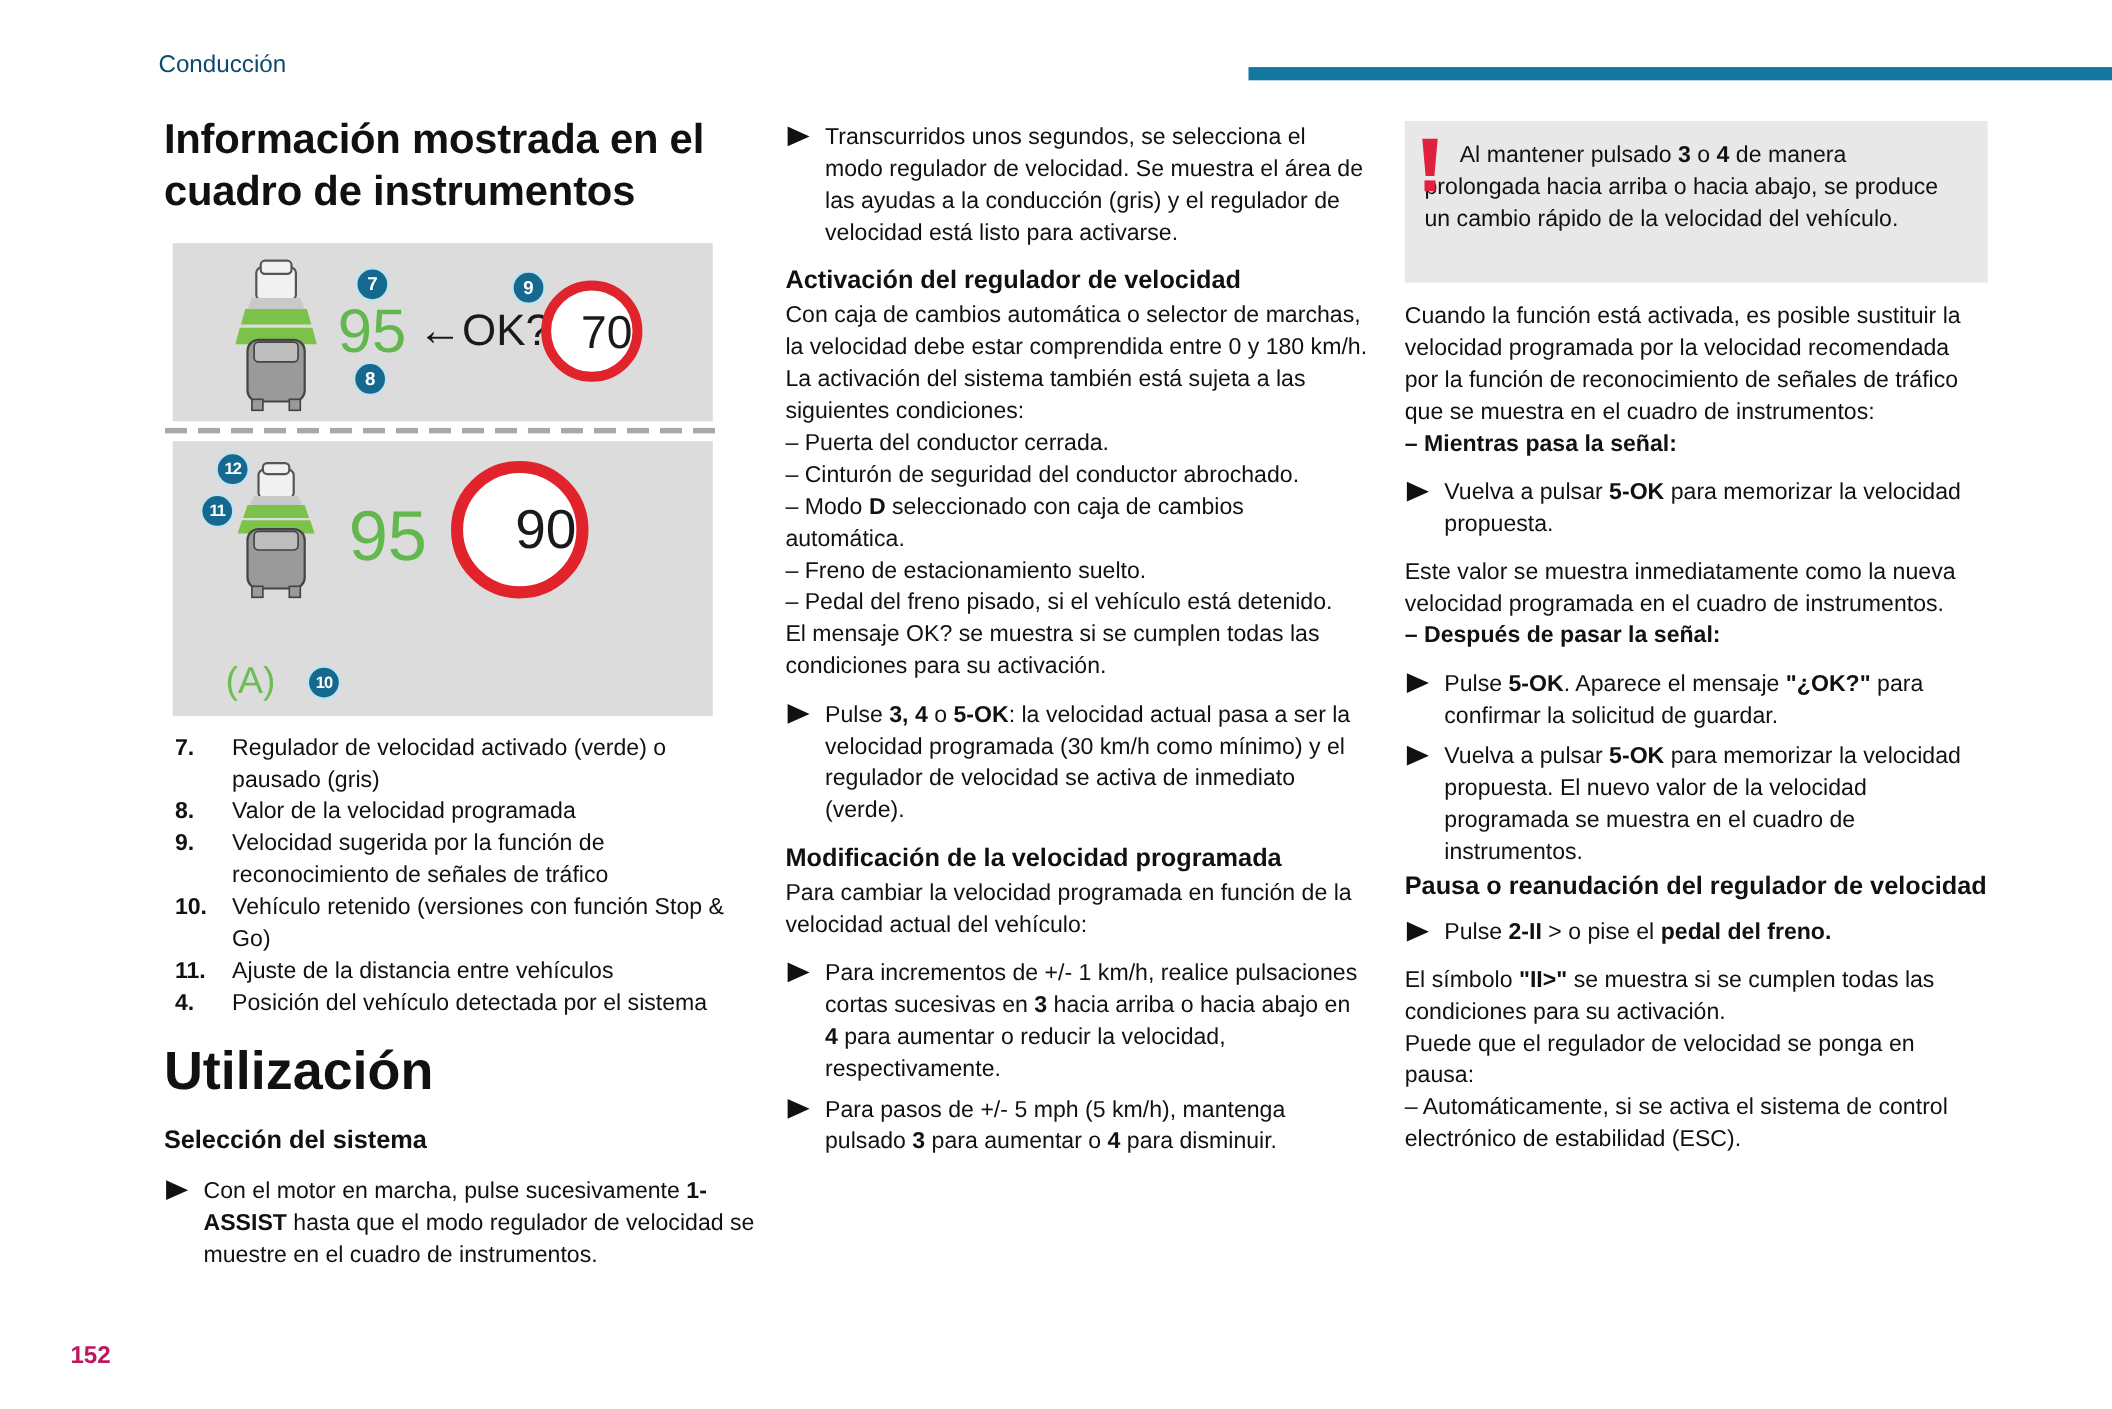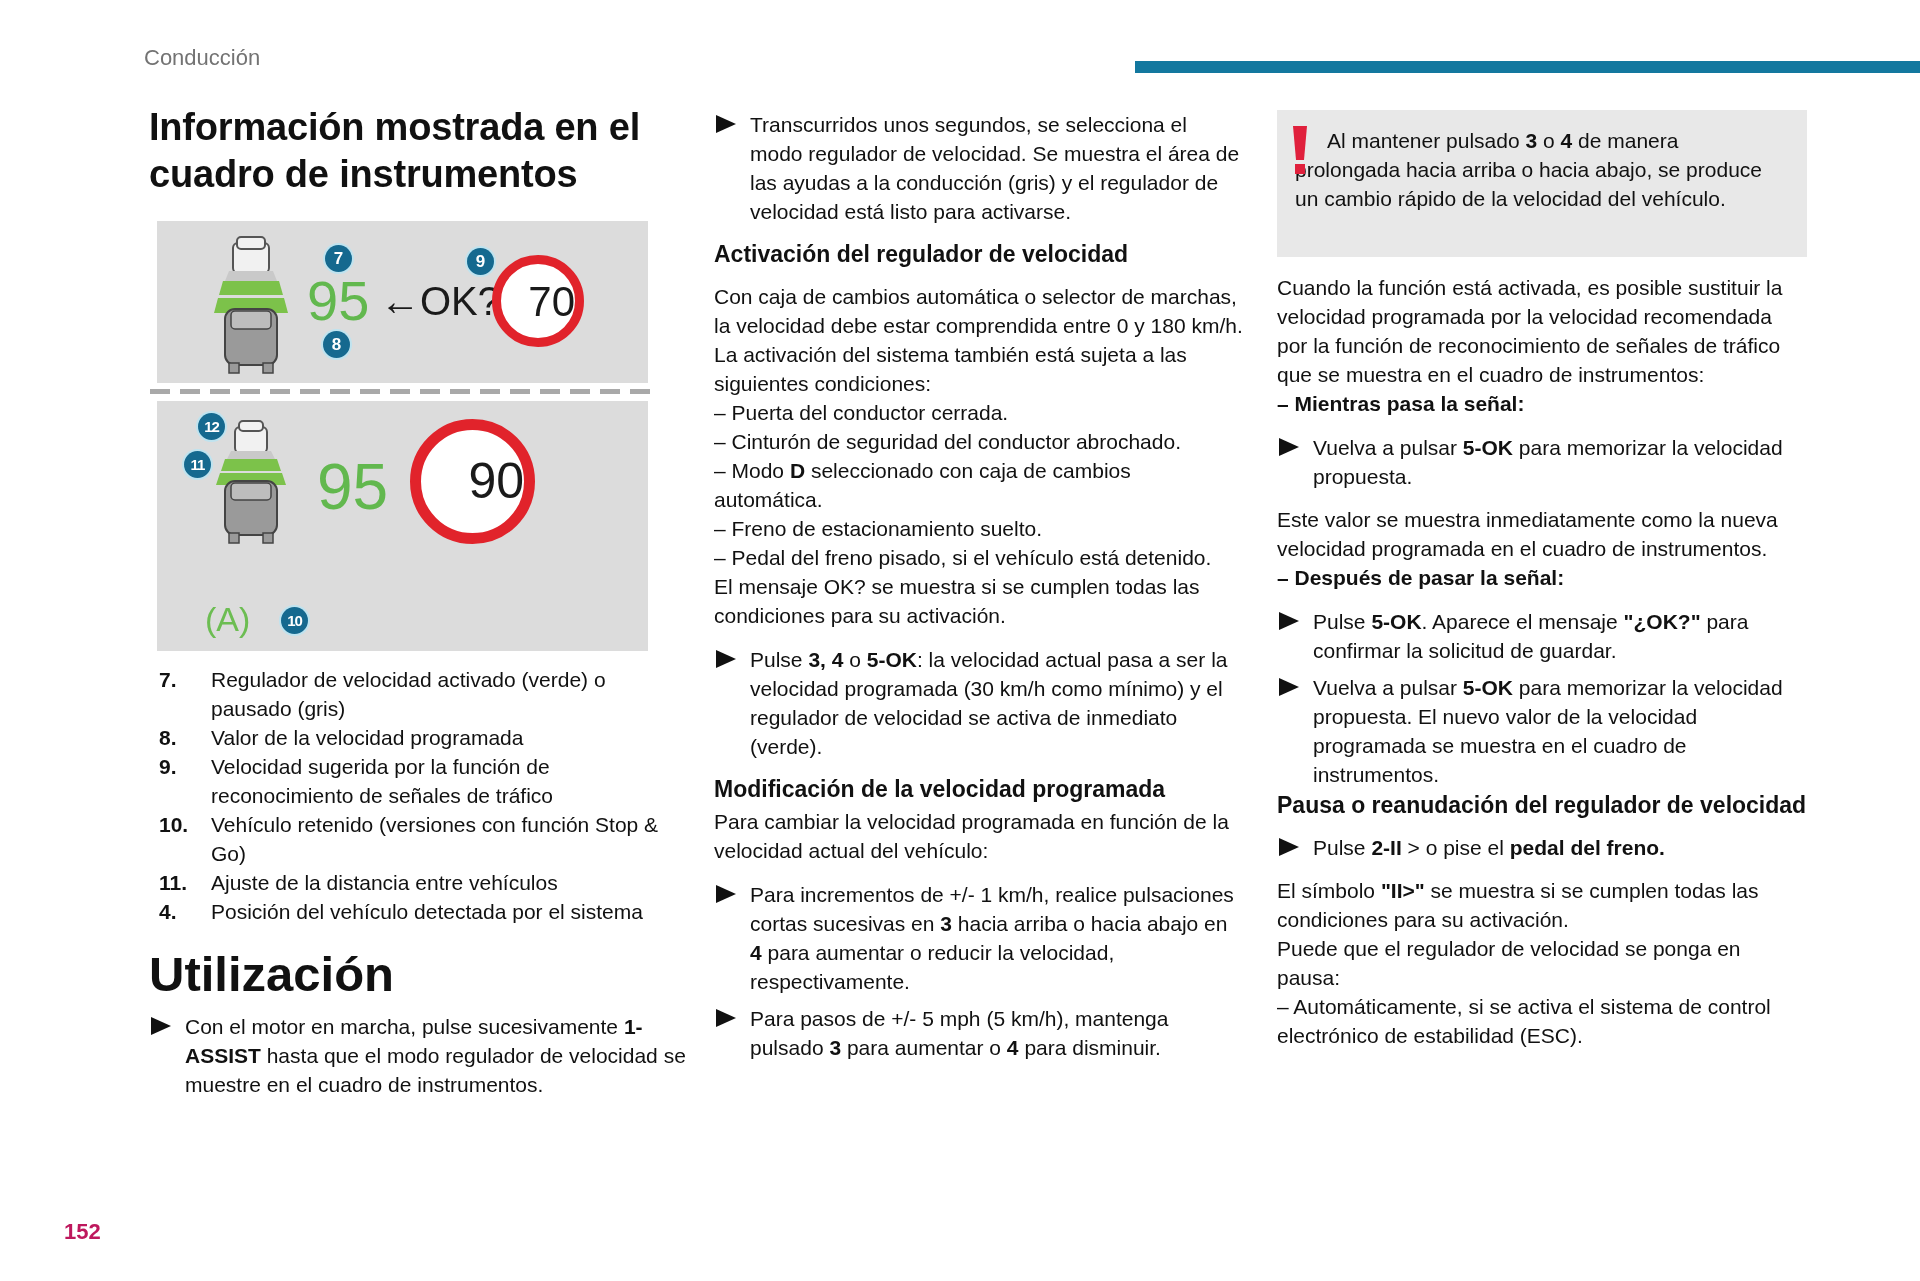--- a/index.html
+++ b/index.html
@@ -1,18 +1,18 @@
 <!DOCTYPE html>
 <html><head>
 <meta charset="utf-8">
 <style>
   html,body{margin:0;padding:0;background:#ffffff;}
   body{width:1920px;height:1281px;position:relative;overflow:hidden;
        font-family:"Liberation Sans",sans-serif;color:#111111;}
-  .running-head{position:absolute;left:144px;top:45px;font-size:22px;color:#737373;}
+  .running-head{position:absolute;left:144px;top:45px;font-size:22px;color:#0c4a6e;}
   .top-bar{position:absolute;left:1135px;top:61px;width:785px;height:12px;background:#13789f;}
   .page-num{position:absolute;left:64px;top:1219px;font-size:22px;font-weight:bold;color:#be185d;}
 
   .col{position:absolute;font-size:21px;line-height:29px;}
   .col-left{left:149px;top:104px;width:540px;}
   .col-mid{left:714px;top:110px;width:530px;}
   .col-right{left:1277px;top:110px;width:530px;}
 
   h1.h1{font-size:38px;line-height:47px;font-weight:bold;margin:0;letter-spacing:-0.2px;}
   h2.h2{font-size:49px;line-height:44px;font-weight:bold;margin:0;}
@@ -116,34 +116,35 @@
   <ol class="legend" style="margin-top:12px">
     <li><span class="num">7.</span><span>Regulador de velocidad activado (verde) o pausado (gris)</span></li>
     <li><span class="num">8.</span><span>Valor de la velocidad programada</span></li>
     <li><span class="num">9.</span><span>Velocidad sugerida por la función de reconocimiento de señales de tráfico</span></li>
     <li><span class="num">10.</span><span>Vehículo retenido (versiones con función Stop &amp; Go)</span></li>
     <li><span class="num">11.</span><span>Ajuste de la distancia entre vehículos</span></li>
     <li><span class="num">4.</span><span>Posición del vehículo detectada por el sistema</span></li>
   </ol>
 
   <h2 class="h2" style="margin-top:26px">Utilización</h2>
+  <h3 class="h3" style="margin-top:24px">Selección del sistema</h3>
   <div class="bullet" style="margin-top:16px">
     <span class="tri"></span>
     <span>Con el motor en marcha, pulse sucesivamente </span><b>1-ASSIST</b><span> hasta que el modo regulador de velocidad se muestre en el cuadro de instrumentos.</span>
   </div>
 </div>
 
 <div class="col col-mid">
   <div class="bullet">
     <span class="tri"></span>
     <span>Transcurridos unos segundos, se selecciona el modo regulador de velocidad. Se muestra el área de las ayudas a la conducción (gris) y el regulador de velocidad está listo para activarse.</span>
   </div>
 
   <h3 class="h3" style="margin-top:12px">Activación del regulador de velocidad</h3>
-  <p style="margin-top:12px">Con caja de cambios automática o selector de marchas, la velocidad debe estar comprendida entre 0 y 180 km/h.</p>
+  <p style="margin-top:2px">Con caja de cambios automática o selector de marchas, la velocidad debe estar comprendida entre 0 y 180 km/h.</p>
   <p>La activación del sistema también está sujeta a las siguientes condiciones:</p>
   <p>– Puerta del conductor cerrada.</p>
   <p>– Cinturón de seguridad del conductor abrochado.</p>
   <p><span>– Modo </span><b>D</b><span> seleccionado con caja de cambios automática.</span></p>
   <p>– Freno de estacionamiento suelto.</p>
   <p>– Pedal del freno pisado, si el vehículo está detenido.</p>
   <p>El mensaje OK? se muestra si se cumplen todas las condiciones para su activación.</p>
 
   <div class="bullet" style="margin-top:15px">
     <span class="tri"></span>

